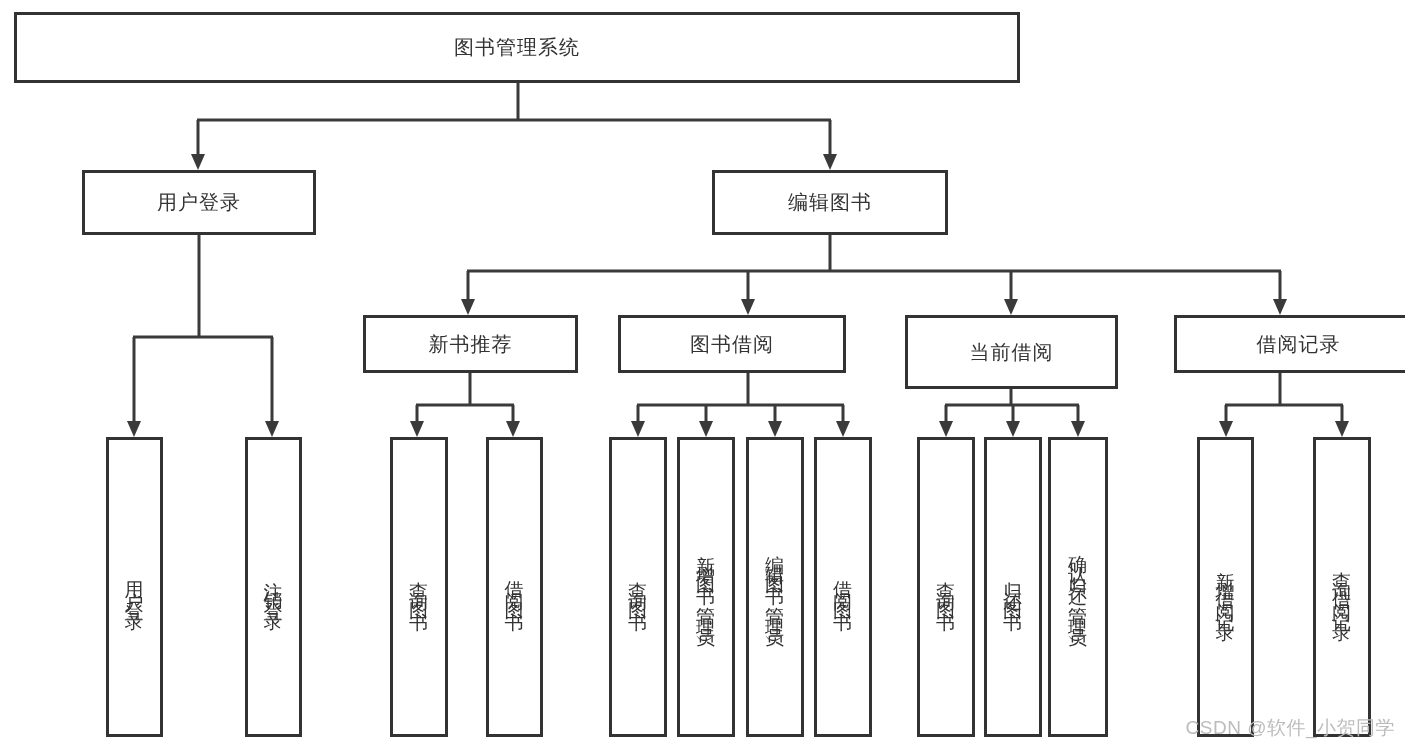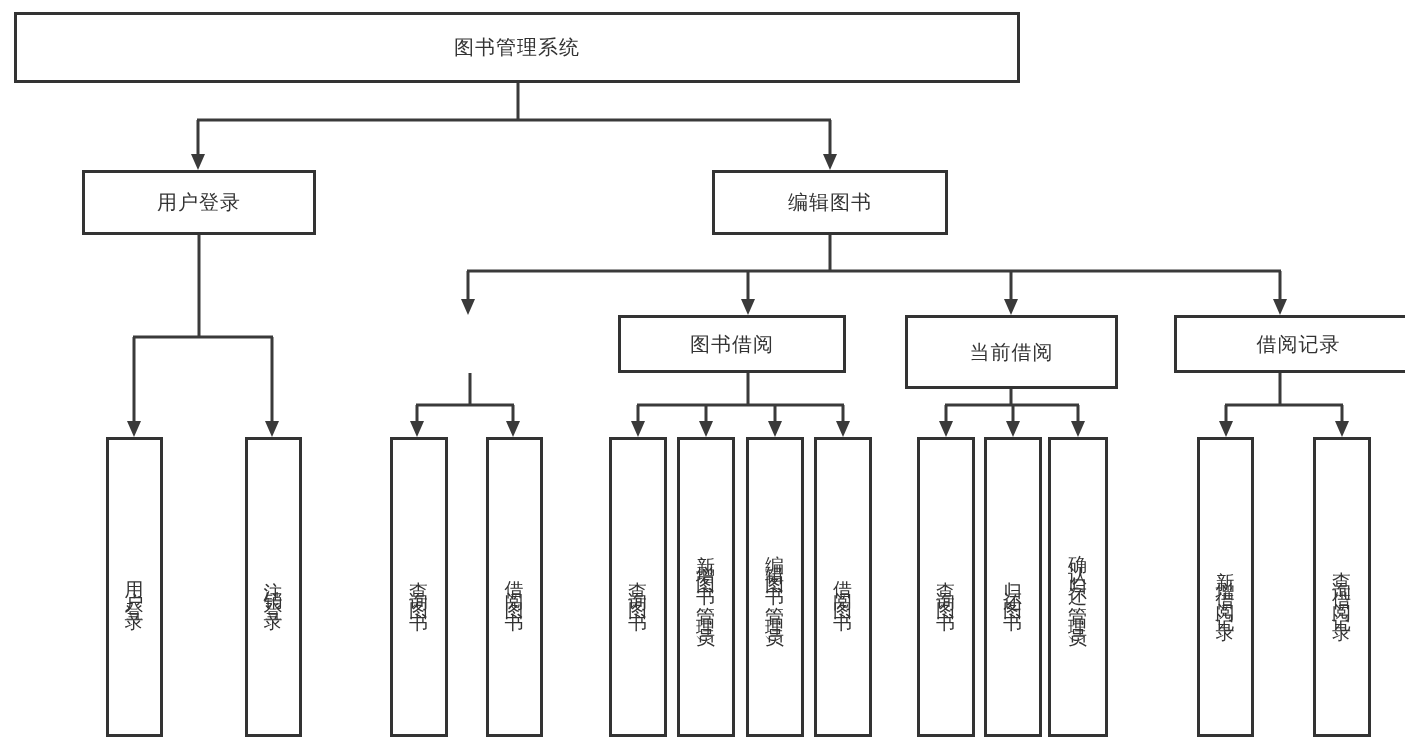--- a/index.html
+++ b/index.html
@@ -129,20 +129,23 @@
     <span>图书管理系统</span>
   </div>
 
   <div class="node node-h" style="left:82px; top:170px; width:234px; height:65px;">
     <span>用户登录</span>
   </div>
   <div class="node node-h" style="left:712px; top:170px; width:236px; height:65px;">
     <span>编辑图书</span>
   </div>
 
+  <div class="node node-h" style="left:363px; top:315px; width:215px; height:58px;">
+    <span>新书推荐</span>
+  </div>
   <div class="node node-h" style="left:618px; top:315px; width:228px; height:58px;">
     <span>图书借阅</span>
   </div>
   <div class="node node-h" style="left:905px; top:315px; width:213px; height:74px;">
     <span>当前借阅</span>
   </div>
   <div class="node node-h" style="left:1174px; top:315px; width:249px; height:58px;">
     <span>借阅记录</span>
   </div>
 
@@ -183,14 +186,15 @@
     <span class="vlabel">确认归还（管理员）</span>
   </div>
 
   <div class="node node-v" style="left:1197px; top:437px; width:57px; height:300px;">
     <span class="vlabel">新增借阅记录</span>
   </div>
   <div class="node node-v" style="left:1313px; top:437px; width:58px; height:300px;">
     <span class="vlabel">查询借阅记录</span>
   </div>
 
+  <div class="watermark">CSDN @软件_小贺同学</div>
 
 </div>
 
 </body></html>

